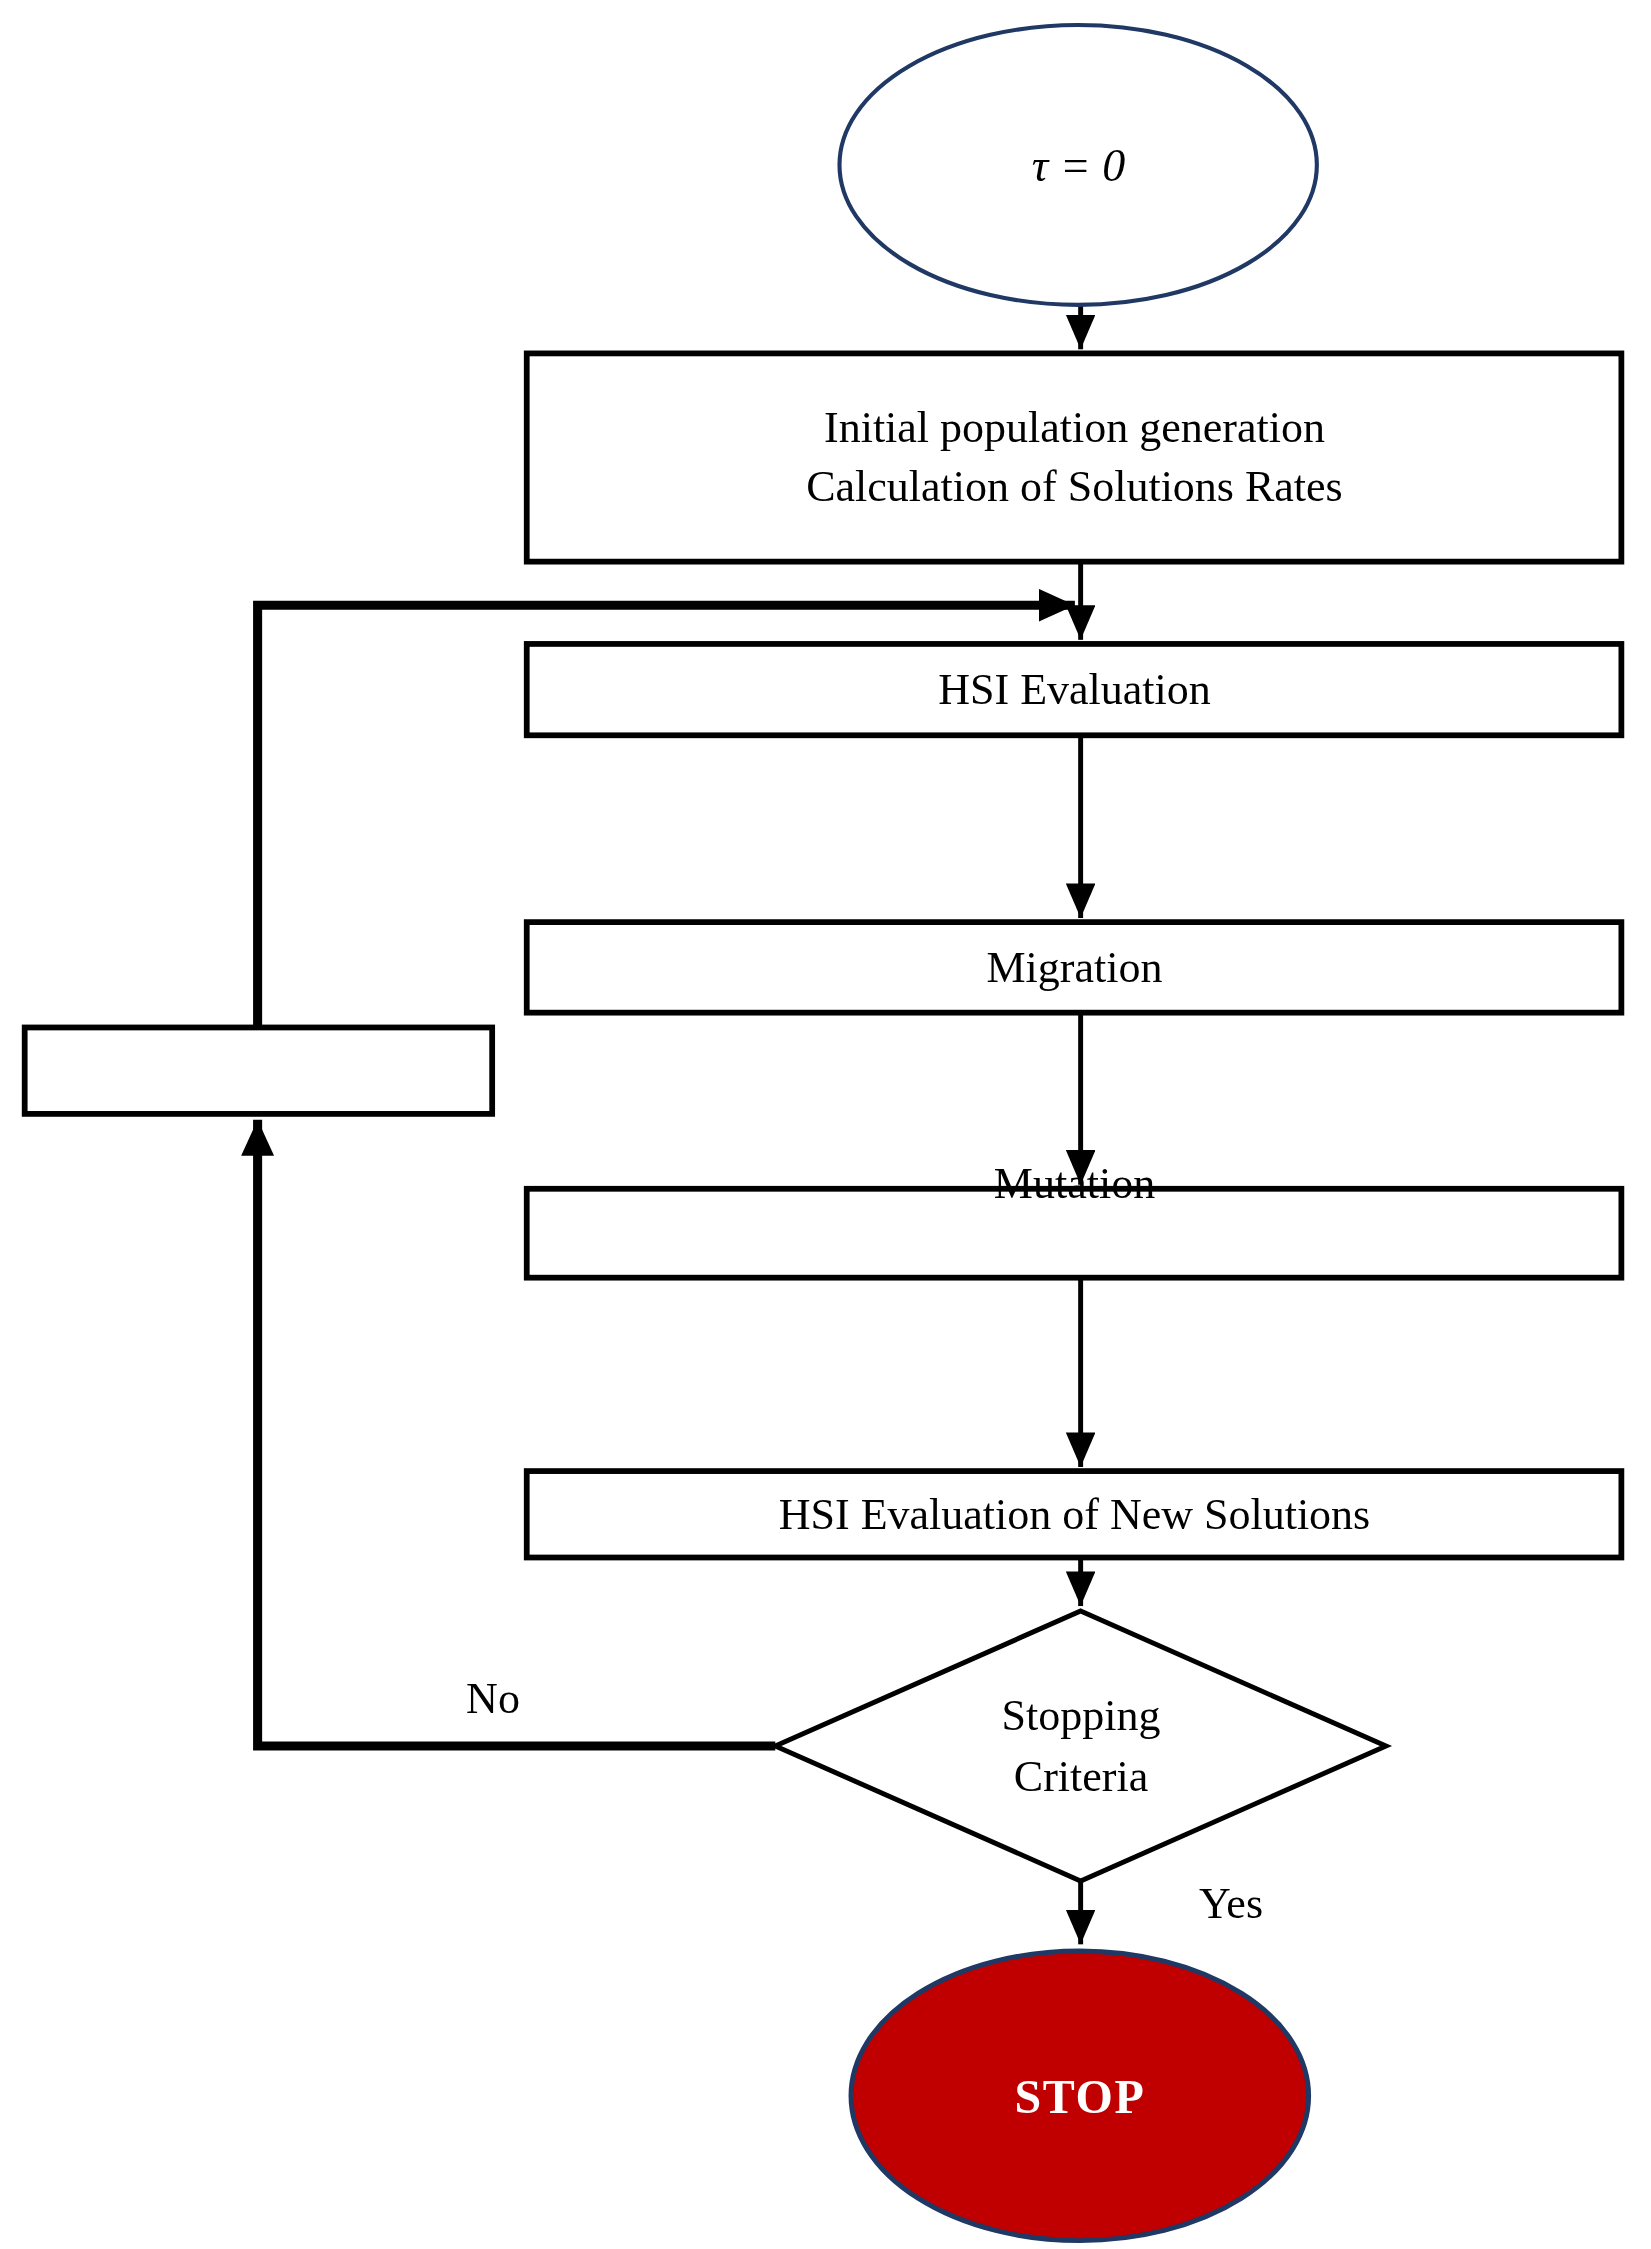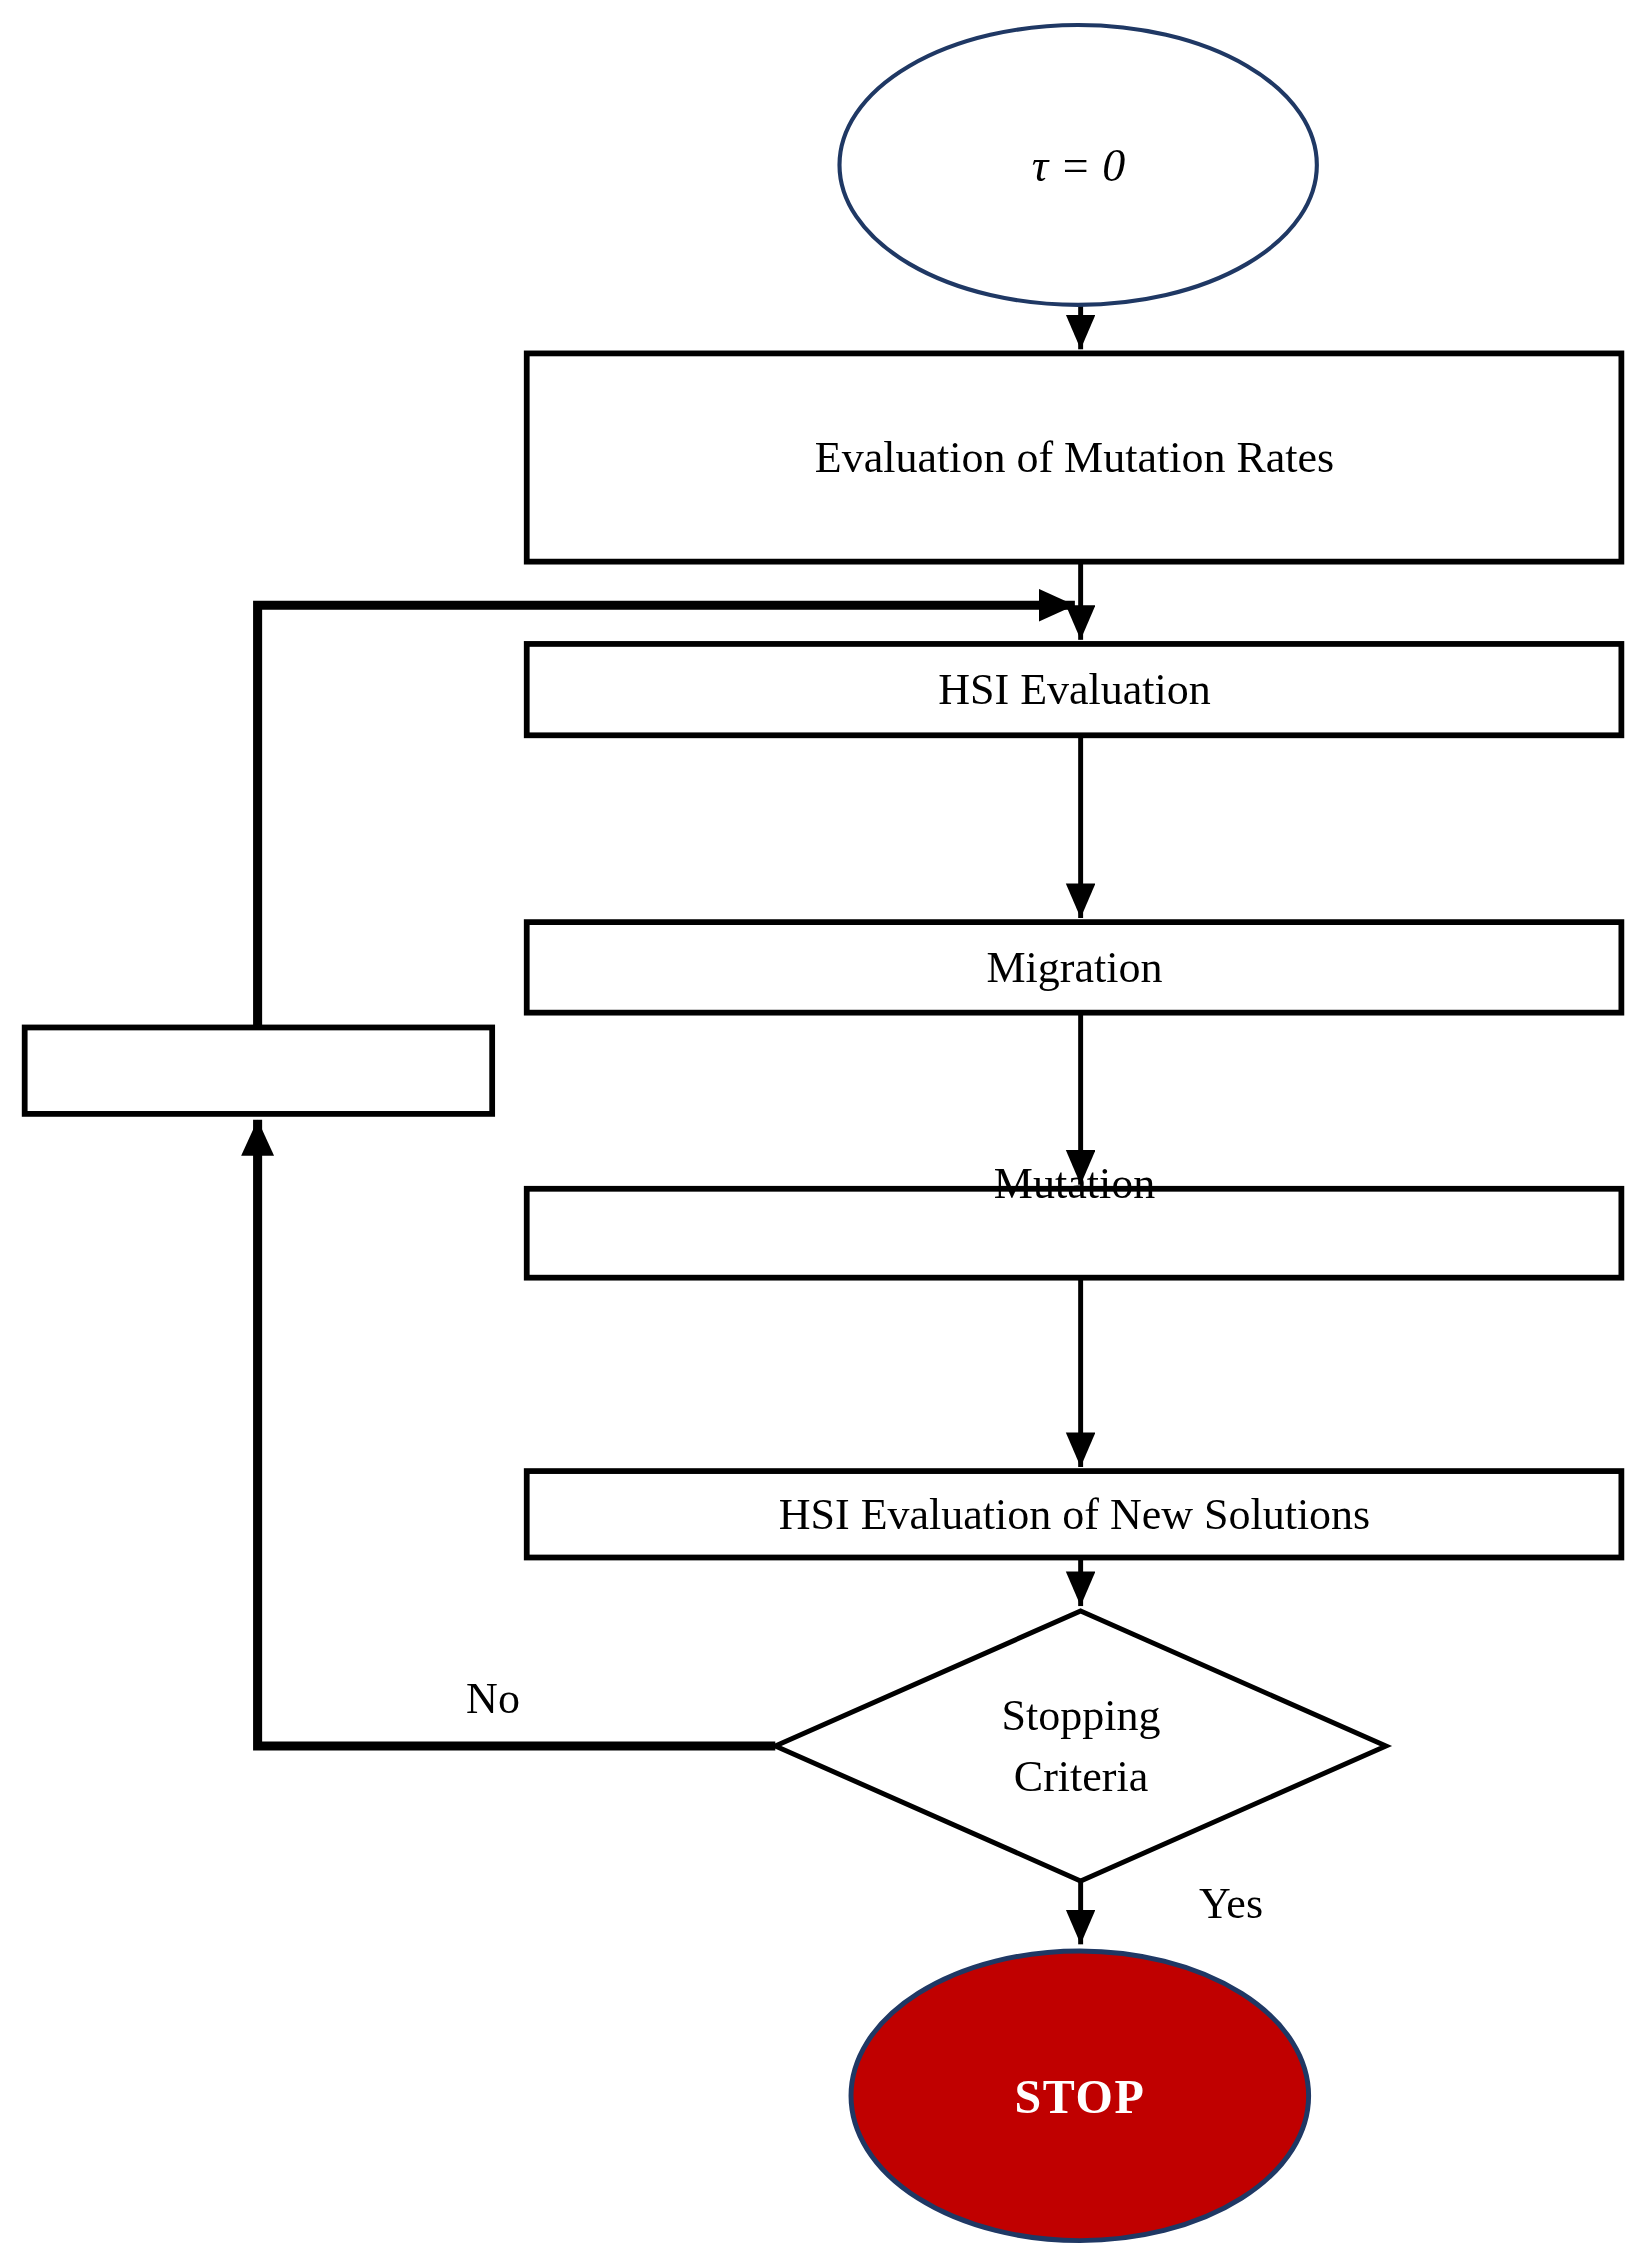--- a/index.html
+++ b/index.html
@@ -81,21 +81,22 @@
     <rect class="proc" x="640" y="1444" width="1330" height="108"></rect>
     <rect class="proc" x="640" y="1787" width="1330" height="105"></rect>
     <rect class="proc" x="30" y="1248" width="568" height="105" stroke-width="6"></rect>
     <polygon class="decision" points="1313,1957 1684,2121 1313,2285 942,2121"></polygon>
     <ellipse class="stopshape" cx="1312" cy="2546" rx="278" ry="176"></ellipse>
   </svg>
 
   <div class="label math" style="left:840px;top:25px;width:477px;height:280px;">τ = 0</div>
 
   <div class="label" style="left:527px;top:353px;width:1095px;height:208px;">
-    <div>Evaluation of Mutation Rates</div>
+    <div>Initial population generation</div>
+    <div>Calculation of Solutions Rates</div>
   </div>
 
   <div class="label" style="left:527px;top:922px;width:1095px;height:91px;">Migration</div>
 
   <div class="label" style="left:527px;top:644px;width:1095px;height:91px;">HSI Evaluation</div>
 
 
   <div class="label" style="left:527px;top:1139px;width:1095px;height:89px;">Mutation</div>
 
   <div class="label" style="left:527px;top:1471px;width:1095px;height:86px;">HSI Evaluation of New Solutions</div>

